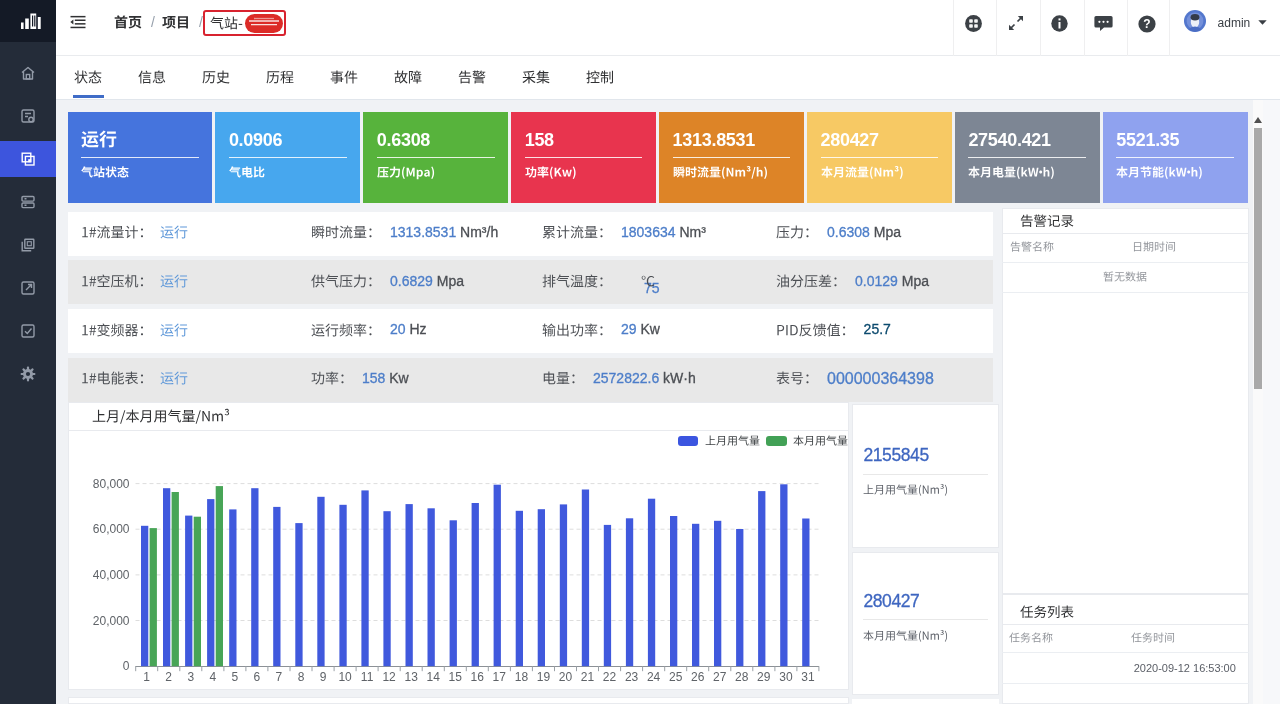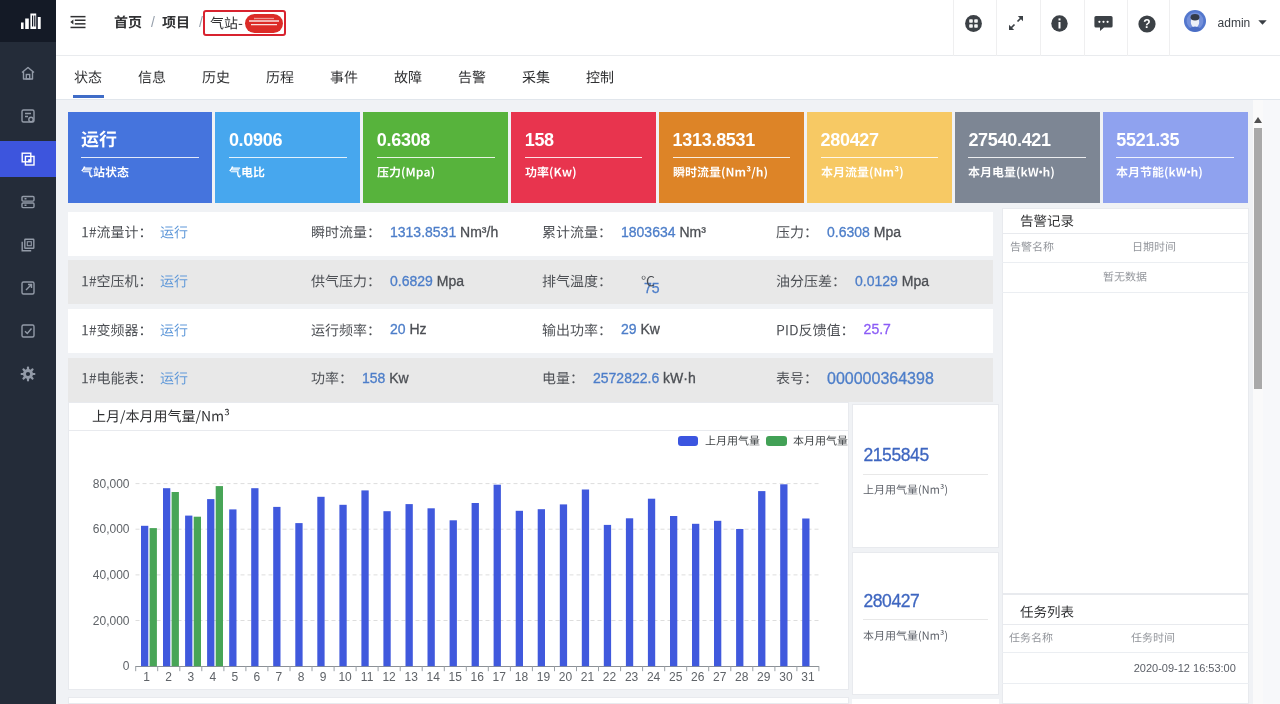--- a/index.html
+++ b/index.html
@@ -454,21 +454,21 @@
     <svg width="78.6" height="16.8" viewBox="0 -12.32 78.6 16.8" style="overflow:visible;display:block" fill="#4c4f54">
       <path transform="translate(0 0) scale(0.014000 -0.014000)" d="M101 0H193V292H314C475 292 584 363 584 518C584 678 474 733 310 733H101ZM193 367V658H298C427 658 492 625 492 518C492 413 431 367 302 367Z"></path>
       <path transform="translate(8.9 0) scale(0.014000 -0.014000)" d="M101 0H193V733H101Z"></path>
       <path transform="translate(13 0) scale(0.014000 -0.014000)" d="M101 0H288C509 0 629 137 629 369C629 603 509 733 284 733H101ZM193 76V658H276C449 658 534 555 534 369C534 184 449 76 276 76Z"></path>
       <path transform="translate(22.6 0) scale(0.014000 -0.014000)" d="M804 831C660 790 394 765 169 754V488C169 332 160 115 55 -39C74 -47 106 -69 120 -83C224 70 244 297 246 462H313C359 330 424 221 511 134C423 68 321 21 214 -7C229 -24 248 -54 257 -75C371 -41 478 10 570 82C657 13 763 -38 890 -71C900 -50 921 -20 937 -5C815 22 712 68 628 131C729 227 808 353 852 517L801 539L786 535H246V690C463 700 705 726 866 771ZM754 462C713 349 649 255 568 182C489 257 429 351 389 462Z"></path>
       <path transform="translate(36.6 0) scale(0.014000 -0.014000)" d="M417 401V89H487V340H810V89H882V401ZM671 40C752 9 850 -43 898 -82L935 -28C885 10 786 59 705 89ZM613 289V193C613 111 572 30 351 -24C364 -36 384 -67 391 -83C628 -22 684 84 684 190V289ZM151 839C129 690 90 545 29 450C45 441 74 417 85 406C120 463 150 537 173 619H302C286 569 266 518 247 483L304 463C334 515 365 599 389 672L341 688L329 685H191C202 731 211 778 219 826ZM151 -73C164 -54 189 -33 362 100C355 115 345 141 340 160L234 82V480H166V78C166 28 129 -8 109 -23C122 -34 143 -59 151 -73ZM422 773V581H619V516H371V457H961V516H688V581H893V773H688V839H619V773ZM485 720H619V634H485ZM688 720H827V634H688Z"></path>
       <path transform="translate(50.6 0) scale(0.014000 -0.014000)" d="M599 840C596 810 591 774 586 738H329V671H574C568 637 562 605 555 578H382V14H286V-51H958V14H869V578H623C631 605 639 637 646 671H928V738H661L679 835ZM450 14V97H799V14ZM450 379H799V293H450ZM450 435V519H799V435ZM450 239H799V152H450ZM264 839C211 687 124 538 32 440C45 422 66 383 74 366C103 398 132 435 159 475V-80H229V589C269 661 304 739 333 817Z"></path>
       <path transform="translate(64.6 0) scale(0.014000 -0.014000)" d="M250 486C290 486 326 515 326 560C326 606 290 636 250 636C210 636 174 606 174 560C174 515 210 486 250 486ZM250 -4C290 -4 326 26 326 71C326 117 290 146 250 146C210 146 174 117 174 71C174 26 210 -4 250 -4Z"></path>
     </svg>
   </div>
-<div style="position:absolute;top:321.4px;font-size:14px;line-height:17px;color:#8b5cf6;font-weight:400;white-space:pre;left:863.6px;-webkit-text-stroke:0.3px currentColor;">25.7</div>
+<div style="position:absolute;top:321.4px;font-size:14px;line-height:17px;color:#0c4a6e;font-weight:400;white-space:pre;left:863.6px;-webkit-text-stroke:0.3px currentColor;">25.7</div>
 <div style="position:absolute;left:67.5px;top:357.9px;width:925px;height:44px;background:#e8e8e8;"></div>
 <div style="position:absolute;left:81.0px;top:371.3px">
     <svg width="71.5" height="16.8" viewBox="0 -12.32 71.5 16.8" style="overflow:visible;display:block" fill="#4c4f54">
       <path transform="translate(0 0) scale(0.014000 -0.014000)" d="M88 0H490V76H343V733H273C233 710 186 693 121 681V623H252V76H88Z"></path>
       <path transform="translate(7.8 0) scale(0.014000 -0.014000)" d="M101 0H160L188 229H336L309 0H369L396 229H500V292H404L425 458H522V521H432L458 726H398L372 521H223L249 726H190L164 521H62V458H157L136 292H40V229H128ZM195 292 216 458H365L344 292Z"></path>
       <path transform="translate(15.5 0) scale(0.014000 -0.014000)" d="M452 408V264H204V408ZM531 408H788V264H531ZM452 478H204V621H452ZM531 478V621H788V478ZM126 695V129H204V191H452V85C452 -32 485 -63 597 -63C622 -63 791 -63 818 -63C925 -63 949 -10 962 142C939 148 907 162 887 176C880 46 870 13 814 13C778 13 632 13 602 13C542 13 531 25 531 83V191H865V695H531V838H452V695Z"></path>
       <path transform="translate(29.5 0) scale(0.014000 -0.014000)" d="M383 420V334H170V420ZM100 484V-79H170V125H383V8C383 -5 380 -9 367 -9C352 -10 310 -10 263 -8C273 -28 284 -57 288 -77C351 -77 394 -76 422 -65C449 -53 457 -32 457 7V484ZM170 275H383V184H170ZM858 765C801 735 711 699 625 670V838H551V506C551 424 576 401 672 401C692 401 822 401 844 401C923 401 946 434 954 556C933 561 903 572 888 585C883 486 876 469 837 469C809 469 699 469 678 469C633 469 625 475 625 507V609C722 637 829 673 908 709ZM870 319C812 282 716 243 625 213V373H551V35C551 -49 577 -71 674 -71C695 -71 827 -71 849 -71C933 -71 954 -35 963 99C943 104 913 116 896 128C892 15 884 -4 843 -4C814 -4 703 -4 681 -4C634 -4 625 2 625 34V151C726 179 841 218 919 263ZM84 553C105 562 140 567 414 586C423 567 431 549 437 533L502 563C481 623 425 713 373 780L312 756C337 722 362 682 384 643L164 631C207 684 252 751 287 818L209 842C177 764 122 685 105 664C88 643 73 628 58 625C67 605 80 569 84 553Z"></path>
       <path transform="translate(43.5 0) scale(0.014000 -0.014000)" d="M252 -79C275 -64 312 -51 591 38C587 54 581 83 579 104L335 31V251C395 292 449 337 492 385C570 175 710 23 917 -46C928 -26 950 3 967 19C868 48 783 97 714 162C777 201 850 253 908 302L846 346C802 303 732 249 672 207C628 259 592 319 566 385H934V450H536V539H858V601H536V686H902V751H536V840H460V751H105V686H460V601H156V539H460V450H65V385H397C302 300 160 223 36 183C52 168 74 140 86 122C142 142 201 170 258 203V55C258 15 236 -2 219 -11C231 -27 247 -61 252 -79Z"></path>
       <path transform="translate(57.5 0) scale(0.014000 -0.014000)" d="M250 486C290 486 326 515 326 560C326 606 290 636 250 636C210 636 174 606 174 560C174 515 210 486 250 486ZM250 -4C290 -4 326 26 326 71C326 117 290 146 250 146C210 146 174 117 174 71C174 26 210 -4 250 -4Z"></path>
     </svg>

